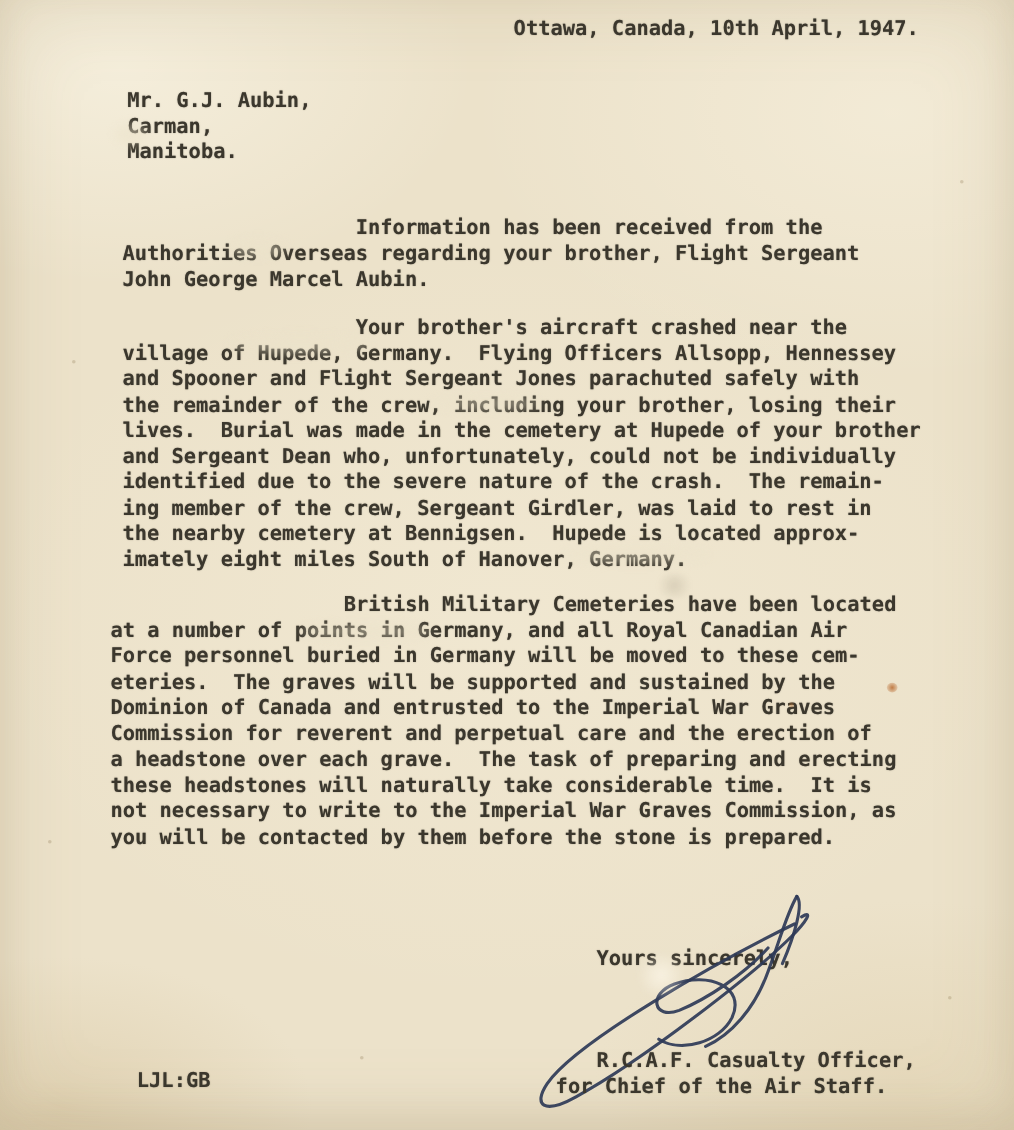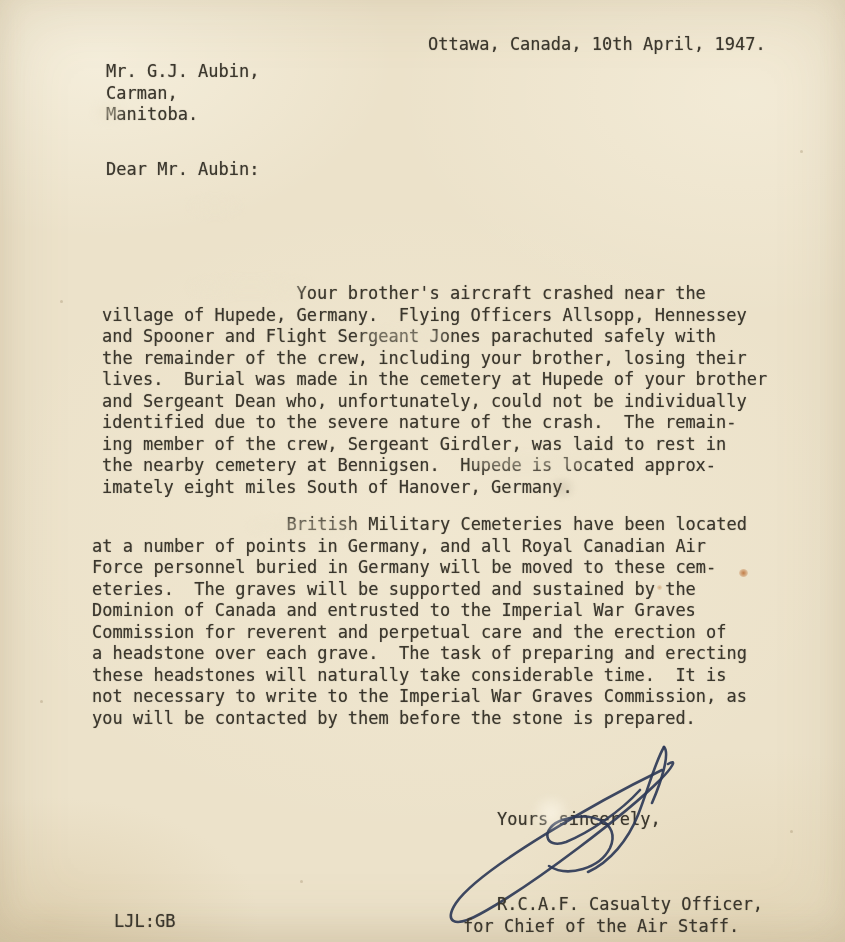--- a/index.html
+++ b/index.html
@@ -15,28 +15,27 @@
       radial-gradient(ellipse 380px 220px at 90% 96%, rgba(222,206,170,0.45), transparent 70%),
       radial-gradient(ellipse 300px 180px at 6% 98%, rgba(214,196,158,0.50), transparent 70%);
     box-shadow: inset 0 0 70px rgba(151,126,82,0.18), inset 0 -14px 28px rgba(140,115,70,0.12);
     font-family:"DejaVu Sans Mono","Liberation Mono",monospace;
   }
   .typed{
     position:absolute;
     white-space:pre;
     font-size:17px;
     line-height:21.5px;
-    font-weight:normal;
+    font-weight:bold;
     color:#3b372d;
     text-shadow:0 0 1px rgba(59,55,45,0.55);
     letter-spacing:0px;
-    margin-top:20px;
   }
   .dateline{left:428px;top:14px;}
-  .address{left:106px;top:41px;}
+  .address{left:106px;top:74px;}
   .salutation{left:106px;top:139px;}
   .p1{left:102px;top:180px;}
   .p2{left:102px;top:263px;}
   .p3{left:92px;top:494px;}
   .p4{left:102px;top:727px;}
   .closing{left:497px;top:789px;}
   .signer1{left:497px;top:874px;}
   .signer2{left:463px;top:896px;}
   .initials{left:114px;top:891px;}
   .signature{
@@ -64,22 +63,24 @@
 <body>
 
 <div class="page">
 
   <div class="typed dateline">Ottawa, Canada, 10th April, 1947.</div>
 
   <div class="typed address">Mr. G.J. Aubin,
 Carman,
 Manitoba.</div>
 
-  <div class="typed salutation">Dear Mr. Aubin:</div>
 
+  <div class="typed p1">                   Information has been received from the
+Authorities Overseas regarding your brother, Flight Sergeant
+John George Marcel Aubin.</div>
   <div class="typed p2">                   Your brother's aircraft crashed near the
 village of Hupede, Germany.  Flying Officers Allsopp, Hennessey
 and Spooner and Flight Sergeant Jones parachuted safely with
 the remainder of the crew, including your brother, losing their
 lives.  Burial was made in the cemetery at Hupede of your brother
 and Sergeant Dean who, unfortunately, could not be individually
 identified due to the severe nature of the crash.  The remain-
 ing member of the crew, Sergeant Girdler, was laid to rest in
 the nearby cemetery at Bennigsen.  Hupede is located approx-
 imately eight miles South of Hanover, Germany.</div>

